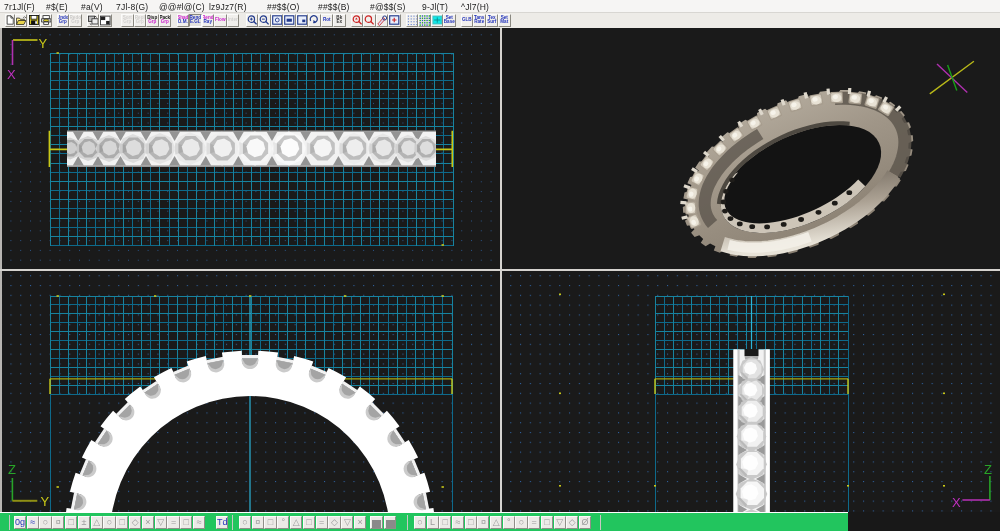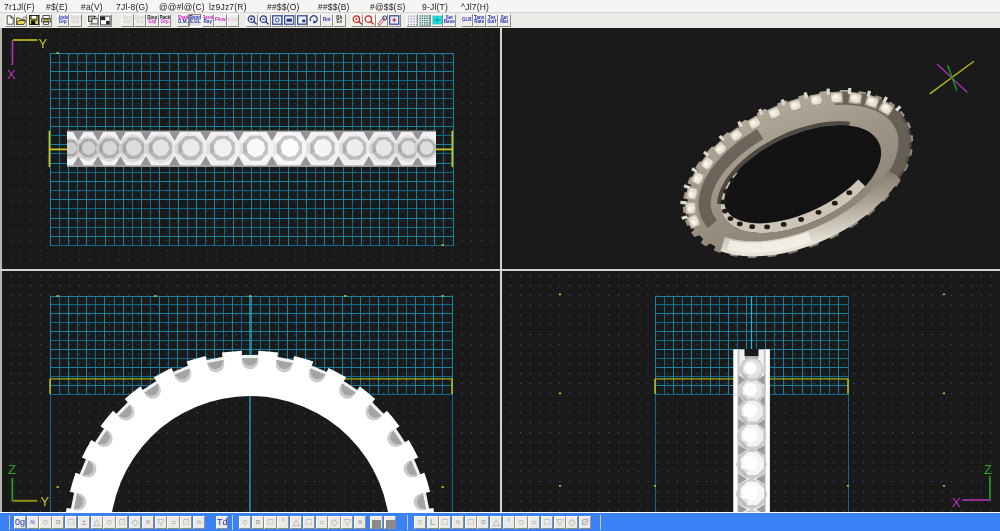--- a/index.html
+++ b/index.html
@@ -2,21 +2,21 @@
 <html><head><meta charset="utf-8"><style>
 *{margin:0;padding:0;box-sizing:border-box}
 body{width:1000px;height:531px;font-family:"Liberation Sans",sans-serif;overflow:hidden;position:relative;background:#181818}
 #menubar{position:absolute;left:0;top:0;width:1000px;height:13px;background:#f6f5f4;border-bottom:1px solid #d8d6d2}
 .mi{position:absolute;top:1.5px;font-size:8.5px;color:#1a1a1a;letter-spacing:0.2px}
 #toolbar{position:absolute;left:0;top:13px;width:1000px;height:15px;background:#edebe7}
 .tbtn{position:absolute;top:1.2px;height:12.5px;background:#f1efec;border:1px solid;border-color:#fbfbfa #8a8880 #8a8880 #fbfbfa;display:flex;align-items:center;justify-content:center;overflow:hidden}
 .tbtn.pressed{border-color:#8a8880 #fbfbfa #fbfbfa #8a8880;background:#e4e2de}
 .ti{display:flex;flex-direction:column;align-items:center;line-height:4.6px;font-size:4.6px;font-weight:bold;font-family:"Liberation Sans",sans-serif}
 #viewports{position:absolute;left:0;top:28px;width:1000px;height:484px}
-#botbar{position:absolute;left:0;top:512px;width:1000px;height:19px;background:#3b82f6;border-top:1px solid #fff}
+#botbar{position:absolute;left:0;top:512px;width:848px;height:19px;background:#22c55e;border-top:1px solid #fff}
 .bbtn{position:absolute;top:3px;height:13px;background:#eceae7;border:1px solid;border-color:#fbfbfa #908e88 #908e88 #fbfbfa;display:flex;align-items:center;justify-content:center;overflow:hidden}
 #botbar .sep{position:absolute;top:2px;height:15px;width:1px;background:#c9c7c3}
 </style></head><body>
 <div id="menubar">
     <span class="mi" style="left:4px">7r1Jl(F)</span>
     <span class="mi" style="left:46px">#$(E)</span>
     <span class="mi" style="left:81px">#a(V)</span>
     <span class="mi" style="left:116px">7Jl-8(G)</span>
     <span class="mi" style="left:159px">@@#l@(C)</span>
     <span class="mi" style="left:209px">lz9Jz7(R)</span>

